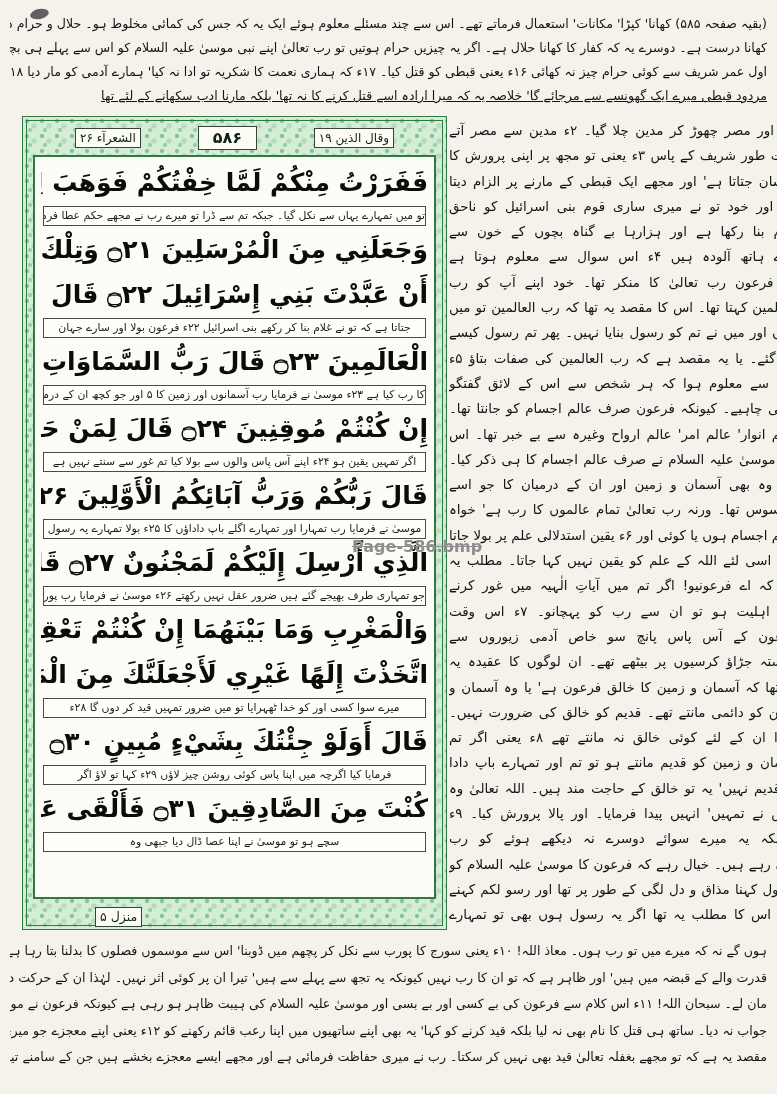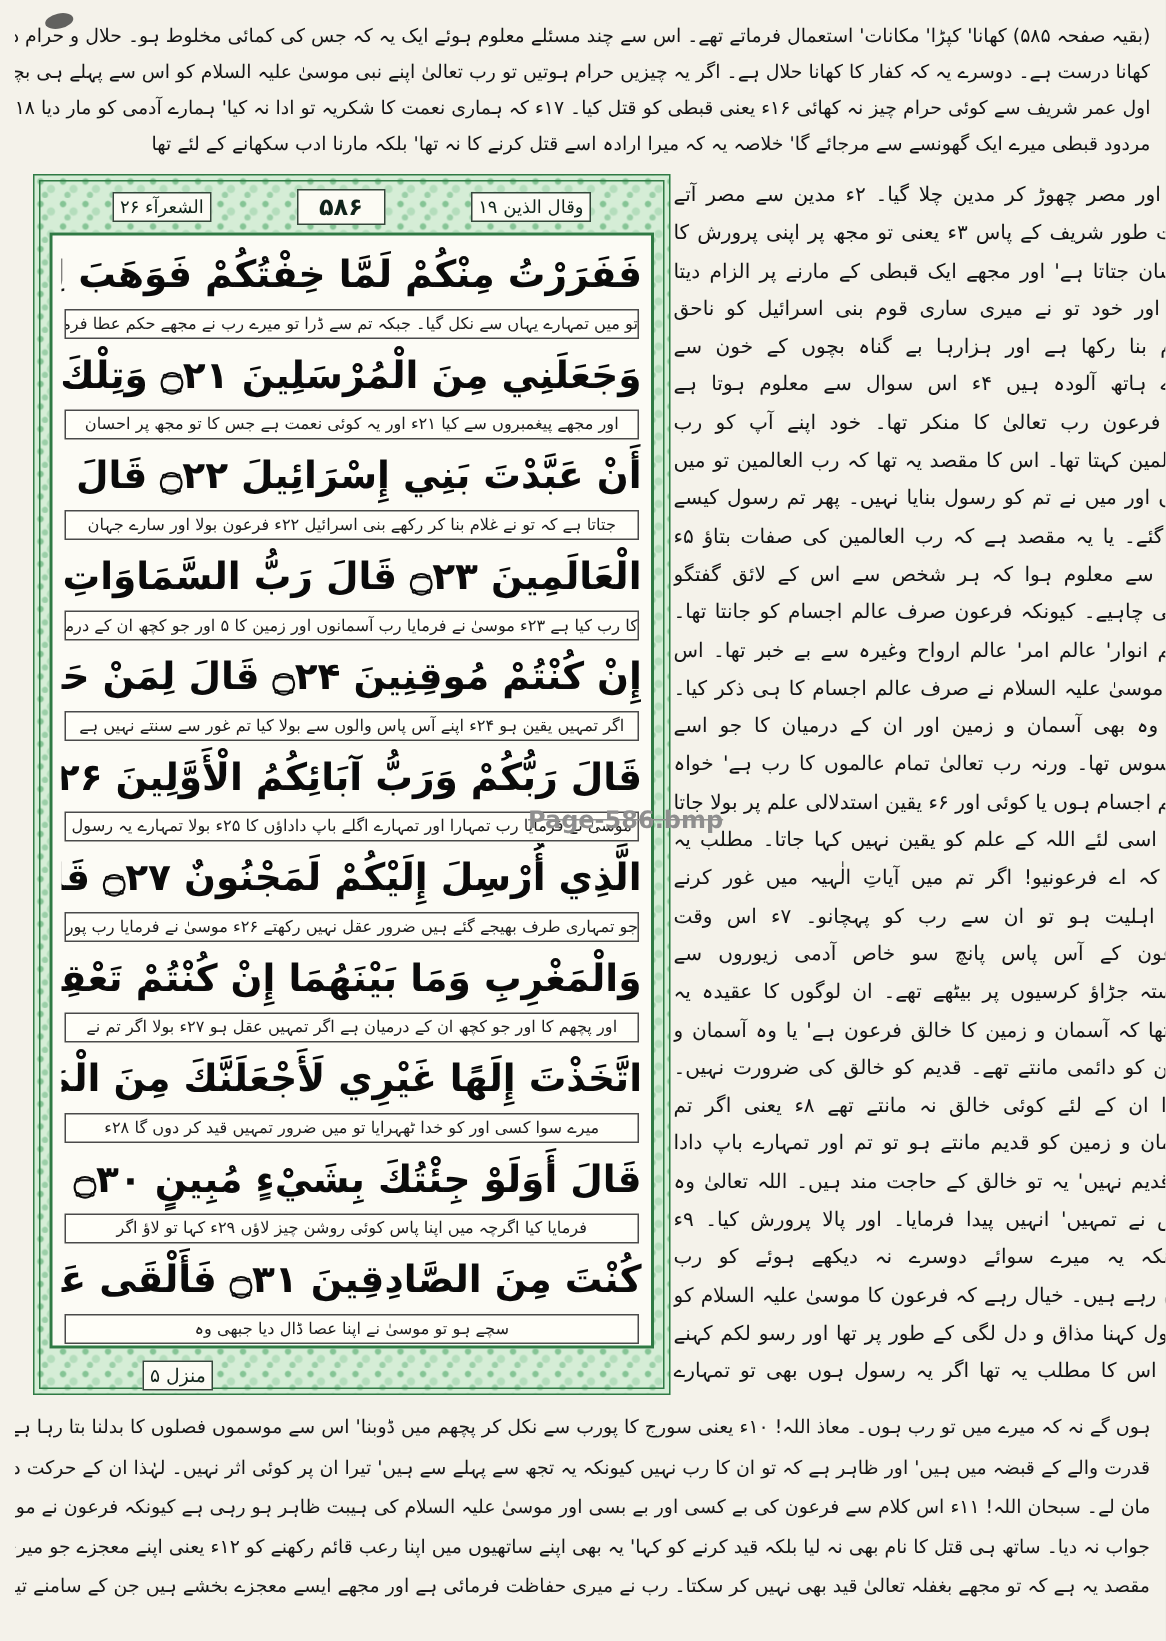--- a/index.html
+++ b/index.html
@@ -17,21 +17,21 @@
     background:#3c3c3c; border-radius:50%; transform:rotate(-12deg); opacity:.8;
   }
 
   
   .top-text { padding:12px 10px 4px 10px; }
   .tline {
     direction:rtl; font-size:12.6px; line-height:24px; height:24px;
     text-align:justify; text-align-last:justify; white-space:nowrap; overflow:hidden;
     color:#141414;
   }
-  .tline:last-child { text-align-last:right; }
+  .tline:last-child { text-align-last:right;text-decoration:underline; }
 
   
   .main-row { display:flex; direction:ltr; margin:4px 7px 0 22px; height:814px; }
 
   
   .band-bg {
     background-color:#d5edd6;
     background-image:
       radial-gradient(circle at 4px 4px,  #85c495 1.6px, transparent 2.6px),
       radial-gradient(circle at 11px 9px, #b4ddbc 2.2px, transparent 3.2px),
@@ -115,33 +115,31 @@
         <div class="frame-header">
           <span class="hbox">الشعرآء ۲۶</span>
           <span class="hbox page-num">۵۸۶</span>
           <span class="hbox">وقال الذین ۱۹</span>
         </div>
 
         <div class="qcontent">
             <div class="qline arabic">فَفَرَرْتُ مِنْكُمْ لَمَّا خِفْتُكُمْ فَوَهَبَ لِي رَبِّي حُكْمًا</div>
             <div class="qline urdu">تو میں تمہارے یہاں سے نکل گیا۔ جبکہ تم سے ڈرا تو میرے رب نے مجھے حکم عطا فرمایا</div>
             <div class="qline arabic">وَجَعَلَنِي مِنَ الْمُرْسَلِينَ ۝۲۱ وَتِلْكَ نِعْمَةٌ تَمُنُّهَا عَلَيَّ</div>
-            <div class="qline urdu">اور مجھے پیغمبروں سے کیا ۲۱ء اور یہ کوئی نعمت ہے جس کا تو مجھ پر احسان</div>
             <div class="qline arabic">أَنْ عَبَّدْتَ بَنِي إِسْرَائِيلَ ۝۲۲ قَالَ فِرْعَوْنُ وَمَا رَبُّ</div>
             <div class="qline urdu">جتاتا ہے کہ تو نے غلام بنا کر رکھے بنی اسرائیل ۲۲ء فرعون بولا اور سارے جہان</div>
             <div class="qline arabic">الْعَالَمِينَ ۝۲۳ قَالَ رَبُّ السَّمَاوَاتِ وَالْأَرْضِ وَمَا بَيْنَهُمَا</div>
             <div class="qline urdu">کا رب کیا ہے ۲۳ء موسیٰ نے فرمایا رب آسمانوں اور زمین کا ۵ اور جو کچھ ان کے درمیان ہیں</div>
             <div class="qline arabic">إِنْ كُنْتُمْ مُوقِنِينَ ۝۲۴ قَالَ لِمَنْ حَوْلَهُ أَلَا تَسْتَمِعُونَ ۝۲۵</div>
             <div class="qline urdu">اگر تمہیں یقین ہو ۲۴ء اپنے آس پاس والوں سے بولا کیا تم غور سے سنتے نہیں ہے</div>
             <div class="qline arabic">قَالَ رَبُّكُمْ وَرَبُّ آبَائِكُمُ الْأَوَّلِينَ ۝۲۶ قَالَ إِنَّ رَسُولَكُمُ</div>
             <div class="qline urdu">موسیٰ نے فرمایا رب تمہارا اور تمہارے اگلے باپ داداؤں کا ۲۵ء بولا تمہارے یہ رسول</div>
             <div class="qline arabic">الَّذِي أُرْسِلَ إِلَيْكُمْ لَمَجْنُونٌ ۝۲۷ قَالَ رَبُّ الْمَشْرِقِ</div>
             <div class="qline urdu">جو تمہاری طرف بھیجے گئے ہیں ضرور عقل نہیں رکھتے ۲۶ء موسیٰ نے فرمایا رب پورب</div>
             <div class="qline arabic">وَالْمَغْرِبِ وَمَا بَيْنَهُمَا إِنْ كُنْتُمْ تَعْقِلُونَ ۝۲۸ قَالَ لَئِنِ</div>
-            <div class="qline urdu">اور پچھم کا اور جو کچھ ان کے درمیان ہے اگر تمہیں عقل ہو ۲۷ء بولا اگر تم نے</div>
             <div class="qline arabic">اتَّخَذْتَ إِلَهًا غَيْرِي لَأَجْعَلَنَّكَ مِنَ الْمَسْجُونِينَ ۝۲۹</div>
             <div class="qline urdu">میرے سوا کسی اور کو خدا ٹھہرایا تو میں ضرور تمہیں قید کر دوں گا ۲۸ء</div>
             <div class="qline arabic">قَالَ أَوَلَوْ جِئْتُكَ بِشَيْءٍ مُبِينٍ ۝۳۰ قَالَ فَأْتِ بِهِ إِنْ</div>
             <div class="qline urdu">فرمایا کیا اگرچہ میں اپنا پاس کوئی روشن چیز لاؤں ۲۹ء کہا تو لاؤ اگر</div>
             <div class="qline arabic">كُنْتَ مِنَ الصَّادِقِينَ ۝۳۱ فَأَلْقَى عَصَاهُ فَإِذَا هِيَ</div>
             <div class="qline urdu">سچے ہو تو موسیٰ نے اپنا عصا ڈال دیا جبھی وہ</div>
           </div>
 
         <div class="frame-footer">
           <span class="hbox manzil">منزل ۵</span>

